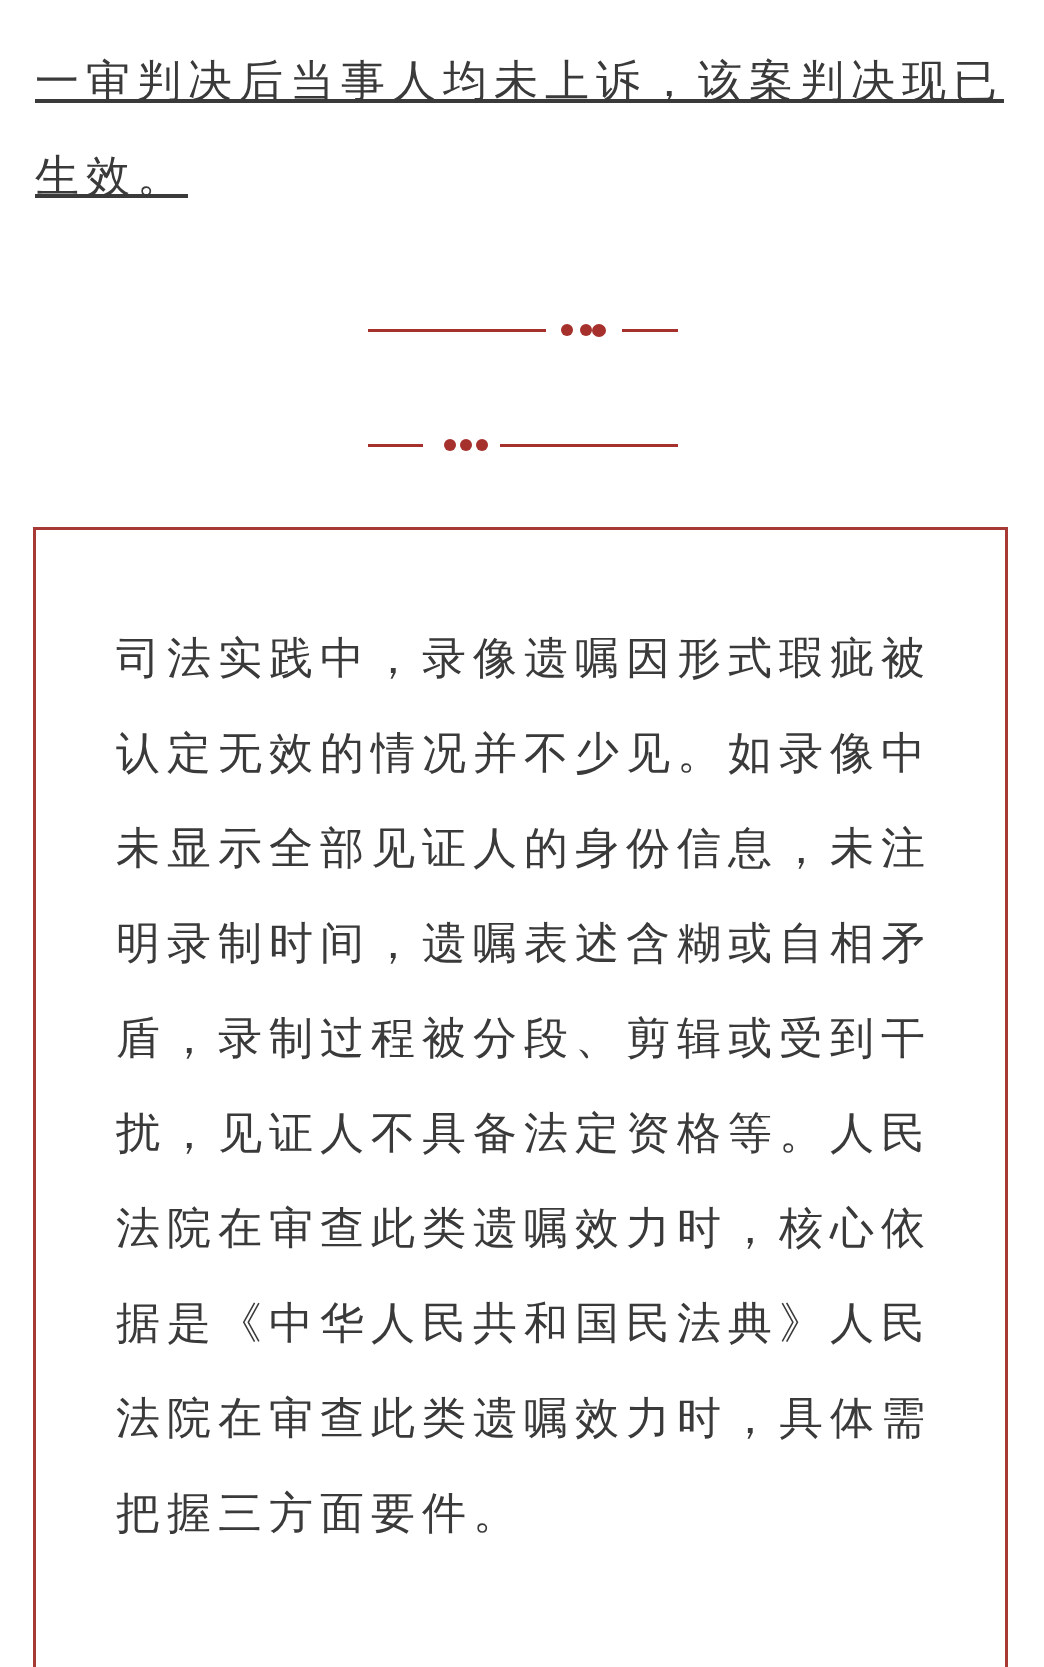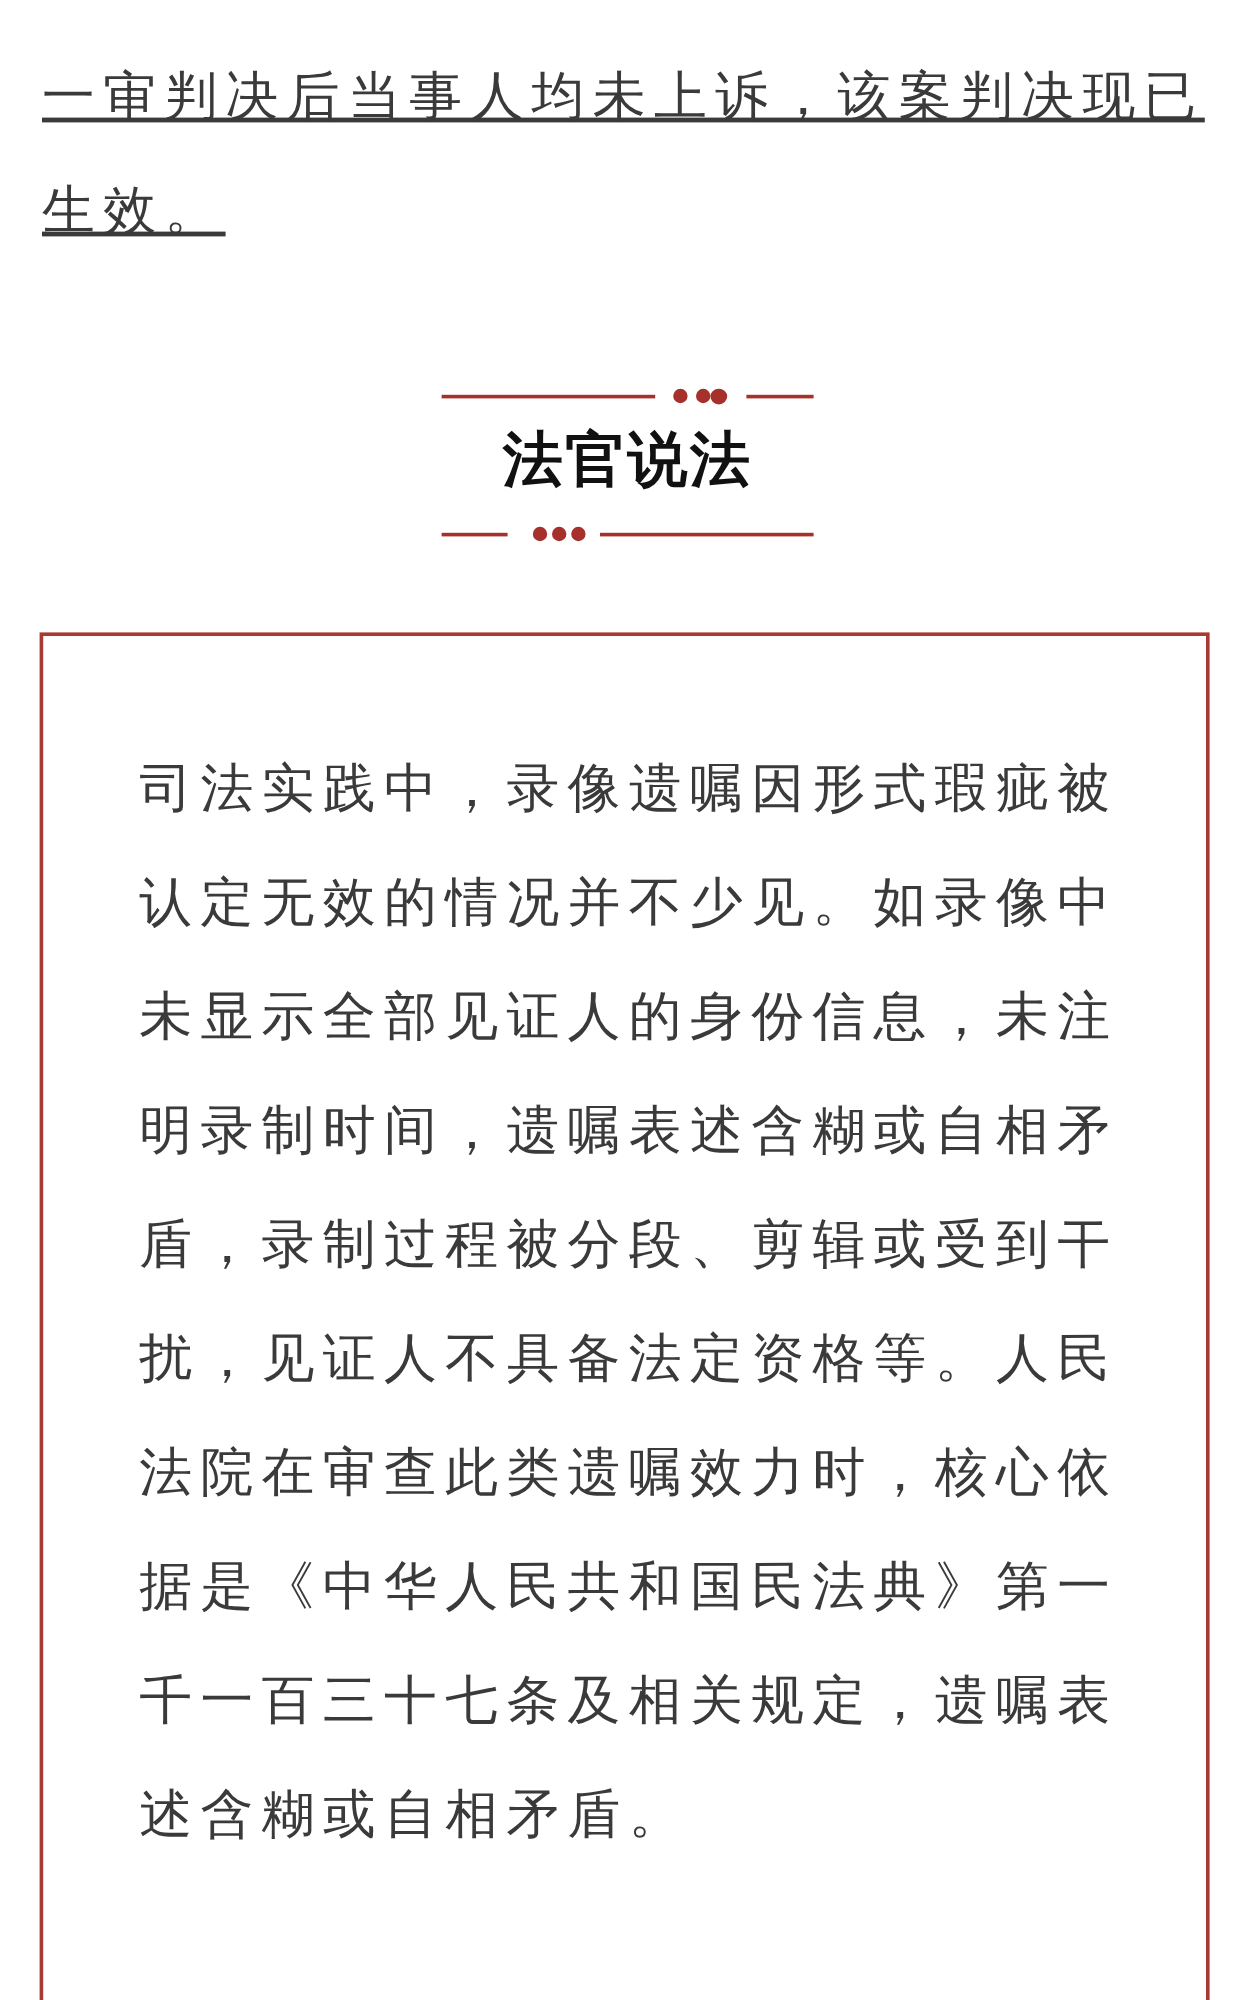--- a/index.html
+++ b/index.html
@@ -95,25 +95,24 @@
 <p class="intro">一审判决后当事人均未上诉，该案判决现已生效。</p>
 
 <div class="section-header">
   <div class="divider top">
     <span class="line" style="left:0;width:178px;"></span>
     <span class="dot" style="left:193px;"></span>
     <span class="dot" style="left:212px;"></span>
     <span class="dot" style="left:224px;width:14px;height:13px;top:-0.5px;"></span>
     <span class="line" style="left:254px;width:56px;"></span>
   </div>
-  <div class="section-title">法官说法</div>
   <div class="divider bottom">
     <span class="line" style="left:0;width:55px;"></span>
     <span class="dot" style="left:76px;"></span>
     <span class="dot" style="left:92px;"></span>
     <span class="dot" style="left:108px;"></span>
     <span class="line" style="left:132px;width:178px;"></span>
   </div>
 </div>
 
 <div class="quote-box">
-  <p class="quote-text">司法实践中，录像遗嘱因形式瑕疵被认定无效的情况并不少见。如录像中未显示全部见证人的身份信息，未注明录制时间，遗嘱表述含糊或自相矛盾，录制过程被分段、剪辑或受到干扰，见证人不具备法定资格等。人民法院在审查此类遗嘱效力时，核心依据是《中华人民共和国民法典》第一千一百三十七条及相关规定，遗嘱表述含糊或自相矛盾。</p>
+  <p class="quote-text">司法实践中，录像遗嘱因形式瑕疵被认定无效的情况并不少见。如录像中未显示全部见证人的身份信息，未注明录制时间，遗嘱表述含糊或自相矛盾，录制过程被分段、剪辑或受到干扰，见证人不具备法定资格等。人民法院在审查此类遗嘱效力时，核心依据是《中华人民共和国民法典》人民法院在审查此类遗嘱效力时，具体需把握三方面要件。</p>
 </div>
 
 </body></html>

